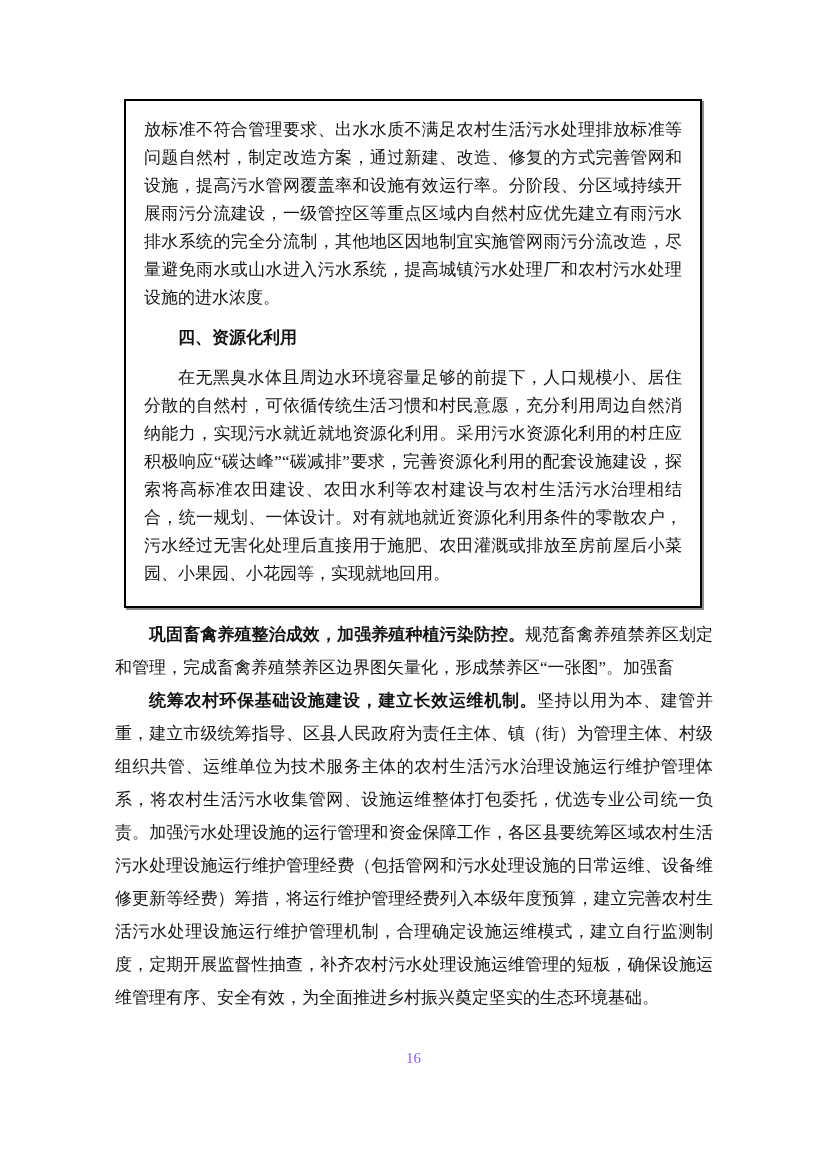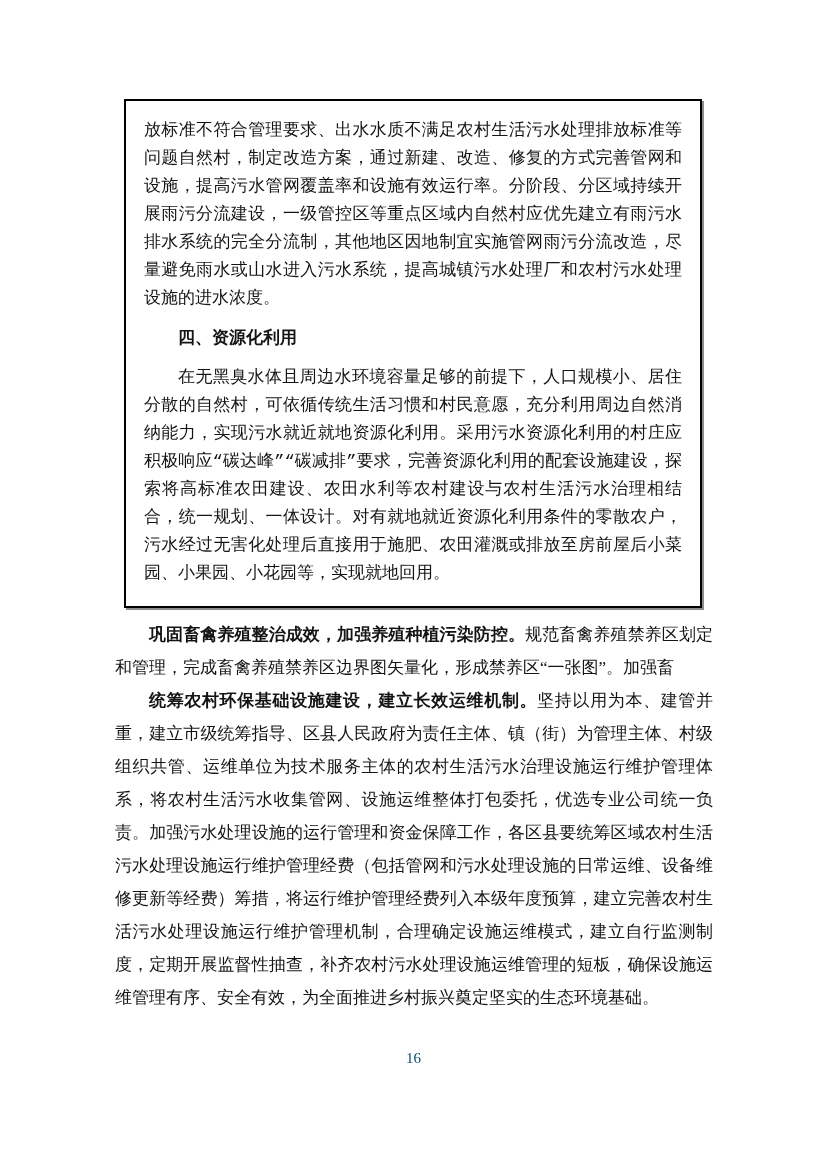--- a/index.html
+++ b/index.html
@@ -36,21 +36,20 @@
     text-justify: inter-ideograph;
     word-break: break-all;
   }
   .box-heading {
     font-family: Liberation Sans, sans-serif;
     font-weight: bold;
     text-indent: 34px;
   }
   .indent-2 {
     text-indent: 34px;
-    font-family: Liberation Mono, monospace;
   }
   
   .body-text {
     position: absolute;
     left: 115px;
     top: 618px;
     width: 598px;
   }
   .para {
     margin: 0;
@@ -65,21 +64,21 @@
     font-family: "Liberation Sans", "DejaVu Sans", sans-serif;
     font-weight: bold;
   }
   .page-number {
     position: absolute;
     left: 0;
     right: 0;
     top: 1050px;
     text-align: center;
     font-size: 15px;
-    color: #0c4a6e;
+    color: #8b5cf6;
     font-family: "Liberation Serif", "DejaVu Serif", serif;
   }
 </style>
 </head>
 <body>
 
 <div class="page">
 
   <div class="box">
     <p class="box-continuation">放标准不符合管理要求、出水水质不满足农村生活污水处理排放标准等问题自然村，制定改造方案，通过新建、改造、修复的方式完善管网和设施，提高污水管网覆盖率和设施有效运行率。分阶段、分区域持续开展雨污分流建设，一级管控区等重点区域内自然村应优先建立有雨污水排水系统的完全分流制，其他地区因地制宜实施管网雨污分流改造，尽量避免雨水或山水进入污水系统，提高城镇污水处理厂和农村污水处理设施的进水浓度。</p>

